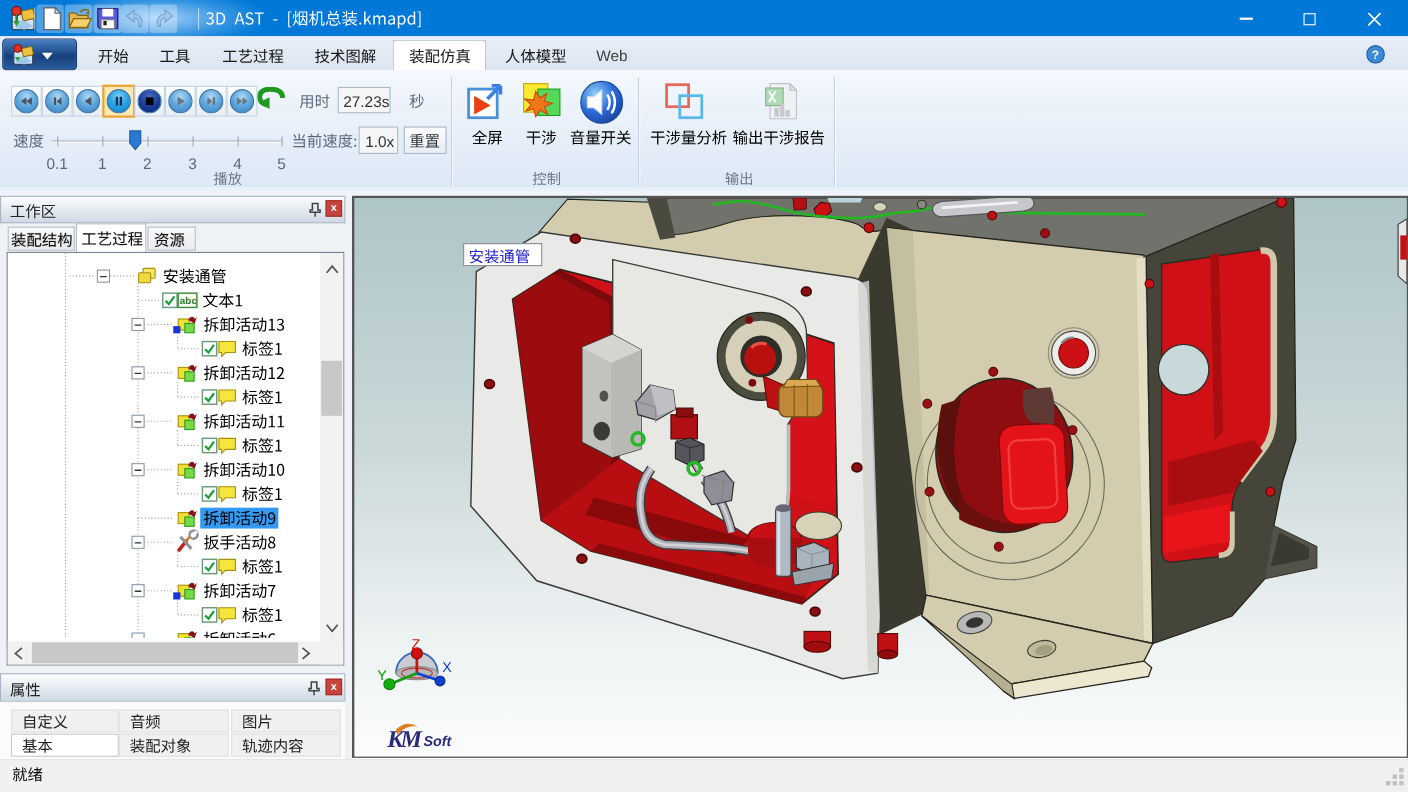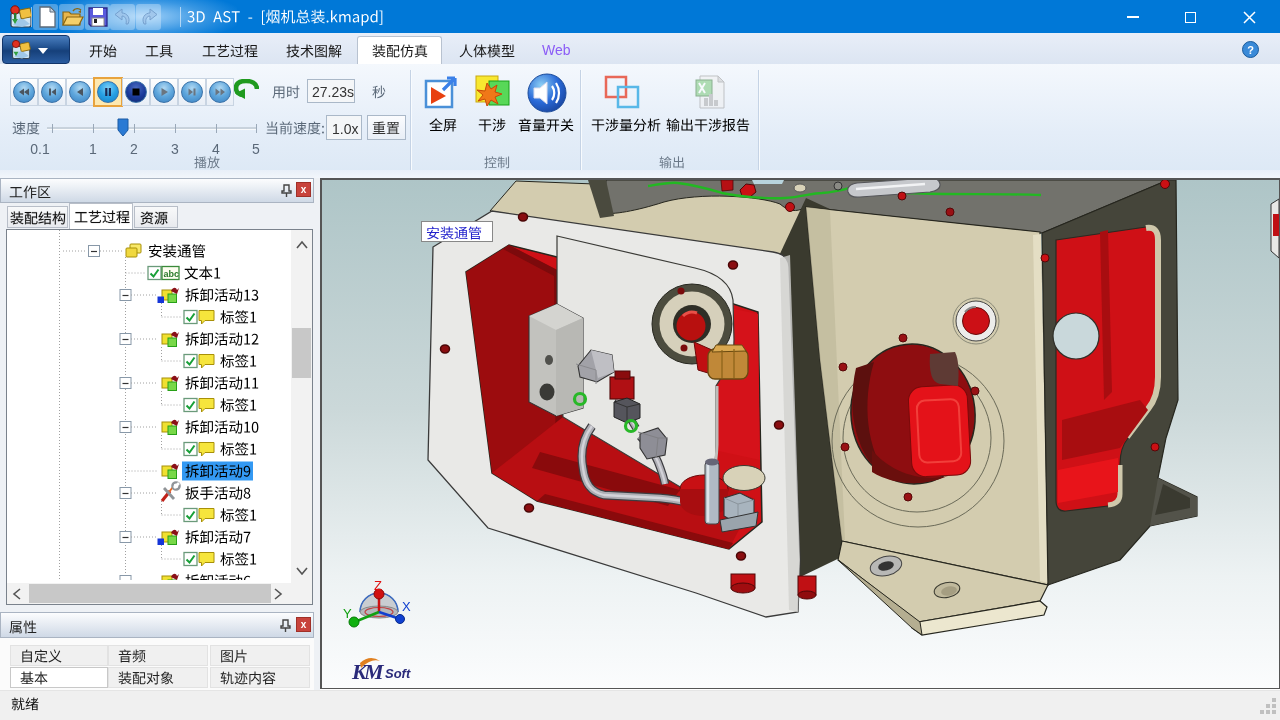--- a/index.html
+++ b/index.html
@@ -241,21 +241,21 @@
     </g>
   </svg>
 <svg class="ct " style="left:459.0px;top:41.7px" width="58" height="19">
     <g fill="#1a1a1a" transform="translate(0,14.28) scale(0.01400)">
       <use href="#g4EBA" x="0"></use>
       <use href="#g4F53" x="1000"></use>
       <use href="#g6A21" x="2000"></use>
       <use href="#g578B" x="3000"></use>
     </g>
   </svg>
-<div class="abs" style="left:542px;top:42px;width:40px;height:18px;font-size:14px;color:#8b5cf6">Web</div>
+<div class="abs" style="left:542px;top:42px;width:40px;height:18px;font-size:14px;color:#404040">Web</div>
 <svg class="abs" style="left:1242px;top:41px" width="17" height="17">
     <circle cx="8.5" cy="8.5" r="8" fill="#3a8ad8" stroke="#1a5a9a"></circle>
     <text x="8.5" y="12.5" text-anchor="middle" font-size="11" font-weight="bold" fill="#fff" font-family="Liberation Sans">?</text>
   </svg>
 <div class="abs" style="left:0;top:64px;width:1280px;height:114px;background:linear-gradient(#f4f8fd,#e4edf8 60%,#dce8f5)"></div>
 <div class="abs" style="left:0;top:170px;width:1280px;height:8px;background:linear-gradient(#e8eff8,#f2f6fb)"></div>
 <div class="abs" style="left:410px;top:70px;width:1px;height:100px;background:#c5d3e5;box-shadow:1px 0 0 #f8fbfe"></div>
 <div class="abs" style="left:580px;top:70px;width:1px;height:100px;background:#c5d3e5;box-shadow:1px 0 0 #f8fbfe"></div>
 <div class="abs" style="left:758px;top:70px;width:1px;height:100px;background:#c5d3e5;box-shadow:1px 0 0 #f8fbfe"></div>
 <div class="abs" style="left:10px;top:78px;width:28px;height:28px;background:linear-gradient(#fdfefe,#e8eef6);border:1px solid #c8d4e2"></div>
@@ -316,21 +316,21 @@
     </g>
   </svg>
 <svg class="ct " style="left:12.0px;top:118.7px" width="30" height="19">
     <g fill="#5a6878" transform="translate(0,14.28) scale(0.01400)">
       <use href="#g901F" x="0"></use>
       <use href="#g5EA6" x="1000"></use>
     </g>
   </svg>
 <div class="abs" style="left:47px;top:127px;width:210px;height:3px;background:#c8d2dc;border-bottom:1px solid #f8fafc"></div>
 <div class="abs" style="left:52px;top:124px;width:1px;height:9px;background:#9aa8b8"></div>
-<div class="abs" style="left:40px;top:141px;width:30px;text-align:center;margin-left:-15px;font-size:14px;color:#5a6878">0.1</div>
+<div class="abs" style="left:52px;top:141px;width:30px;text-align:center;margin-left:-15px;font-size:14px;color:#5a6878">0.1</div>
 <div class="abs" style="left:93px;top:124px;width:1px;height:9px;background:#9aa8b8"></div>
 <div class="abs" style="left:93px;top:141px;width:30px;text-align:center;margin-left:-15px;font-size:14px;color:#5a6878">1</div>
 <div class="abs" style="left:134px;top:124px;width:1px;height:9px;background:#9aa8b8"></div>
 <div class="abs" style="left:134px;top:141px;width:30px;text-align:center;margin-left:-15px;font-size:14px;color:#5a6878">2</div>
 <div class="abs" style="left:175px;top:124px;width:1px;height:9px;background:#9aa8b8"></div>
 <div class="abs" style="left:175px;top:141px;width:30px;text-align:center;margin-left:-15px;font-size:14px;color:#5a6878">3</div>
 <div class="abs" style="left:216px;top:124px;width:1px;height:9px;background:#9aa8b8"></div>
 <div class="abs" style="left:216px;top:141px;width:30px;text-align:center;margin-left:-15px;font-size:14px;color:#5a6878">4</div>
 <div class="abs" style="left:256px;top:124px;width:1px;height:9px;background:#9aa8b8"></div>
 <div class="abs" style="left:256px;top:141px;width:30px;text-align:center;margin-left:-15px;font-size:14px;color:#5a6878">5</div>

